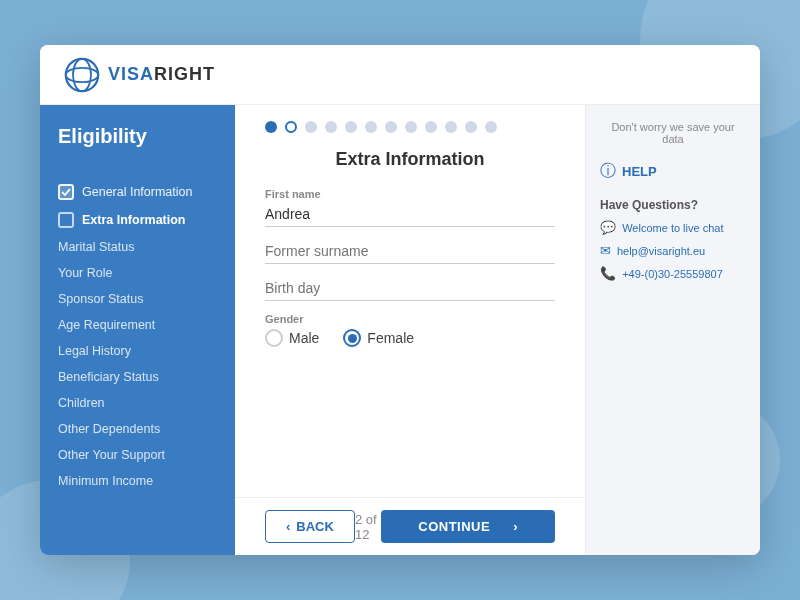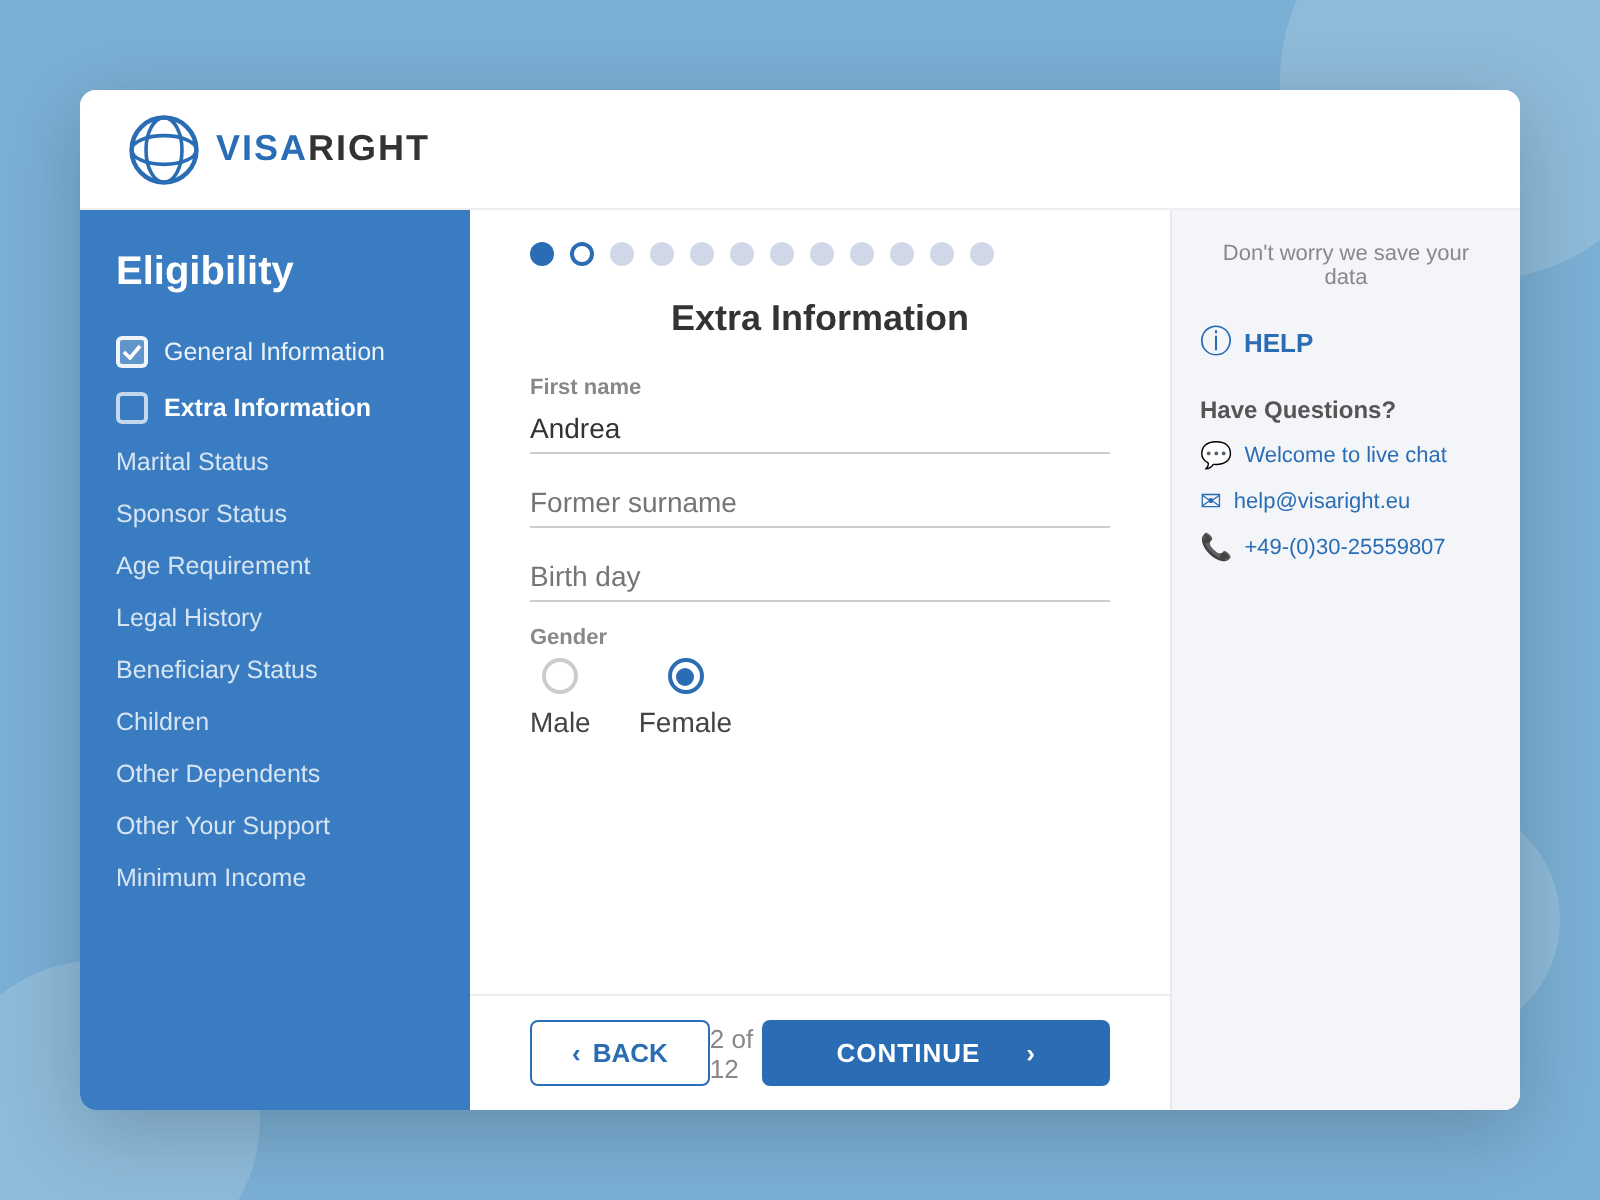--- a/index.html
+++ b/index.html
@@ -92,20 +92,21 @@
       display: flex;
       align-items: center;
       gap: 8px;
     }
     .sidebar-item.active {
       color: #fff;
       font-weight: 700;
     }
     .sidebar-item.checked {
       color: rgba(255,255,255,0.9);
+      margin-top: 16px;
     }
     .check-icon {
       width: 16px;
       height: 16px;
       border: 2px solid rgba(255,255,255,0.7);
       border-radius: 3px;
       display: flex;
       align-items: center;
       justify-content: center;
       flex-shrink: 0;
@@ -186,21 +187,20 @@
       display: flex;
       align-items: center;
       gap: 24px;
       margin-top: 4px;
     }
     .radio-option {
       display: flex;
       align-items: center;
       gap: 6px;
       cursor: pointer;
-      flex-direction: column;
     }
     .radio-outer {
       width: 18px;
       height: 18px;
       border-radius: 50%;
       border: 2px solid #ccc;
       display: flex;
       align-items: center;
       justify-content: center;
     }
@@ -344,20 +344,23 @@
         <span>General Information</span>
       </div>
 
       <div class="sidebar-item active">
         <div class="check-icon"></div>
         <span>Extra Information</span>
       </div>
 
       <div class="sidebar-item">
         <span>Marital Status</span>
+      </div>
+      <div class="sidebar-item">
+        <span>Your Role</span>
       </div>
       <div class="sidebar-item">
         <span>Sponsor Status</span>
       </div>
       <div class="sidebar-item">
         <span>Age Requirement</span>
       </div>
       <div class="sidebar-item">
         <span>Legal History</span>
       </div>

